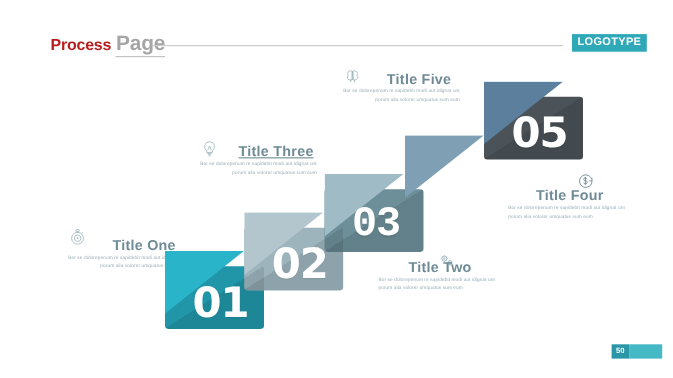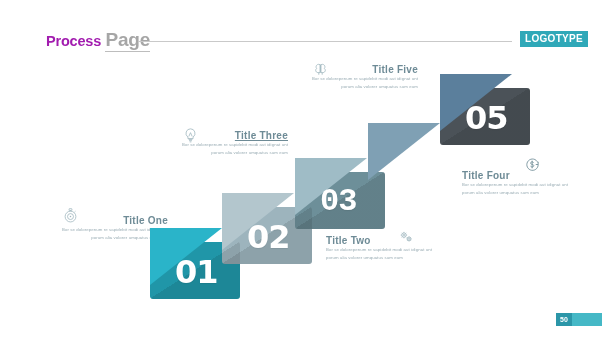--- a/index.html
+++ b/index.html
@@ -8,39 +8,39 @@
     background:#ffffff;
     font-family:"Liberation Sans",sans-serif;
     overflow:hidden;
     position:relative;
   }
   #slide{position:absolute;inset:0;background:#fff;}
 
   
   #header{position:absolute;left:0;top:0;width:612px;height:56px;}
   #title-wrap{position:absolute;left:46px;top:29px;white-space:nowrap;}
-  #title-strong{font-size:14.5px;font-weight:bold;color:#a21caf;letter-spacing:-0.2px;}
+  #title-strong{font-size:14.5px;font-weight:bold;color:#b91c1c;letter-spacing:-0.2px;}
   #title-light{font-size:19px;font-weight:bold;color:#a6a6a6;letter-spacing:-0.2px;
     border-bottom:1.4px solid #bdbdbd;padding-bottom:1px;}
   #header-rule{position:absolute;left:138px;top:41px;width:374px;height:1px;background:#c9c9c9;}
   #logo-badge{position:absolute;left:520px;top:31px;
     background:#2fa8b8;color:#ffffff;font-size:10px;font-weight:bold;
     letter-spacing:0.3px;padding:3px 5px 3px 5px;line-height:1;}
 
   
   #footer-num{position:absolute;left:556px;top:313px;background:#2b96a8;color:#fff;
     font-size:7px;font-weight:bold;line-height:1;padding:3px 4px;}
   #footer-bar{position:absolute;left:572px;top:313px;width:30px;height:13px;background:#45b8c6;}
 
   
   .step{position:absolute;border-radius:3px;overflow:hidden;}
   .step .num{
     position:absolute;color:#ffffff;font-weight:bold;
     font-family:"DejaVu Sans",sans-serif;
-    font-size:32px;letter-spacing:-1px;line-height:1;
+    font-size:38px;letter-spacing:-1px;line-height:1;
     z-index:4;text-shadow:0 1px 1px rgba(0,0,0,0.07);
   }
   
   .step .shade{
     position:absolute;inset:0;z-index:2;
     background:linear-gradient(to bottom right,
       rgba(0,0,0,0) 0%, rgba(0,0,0,0) 49.6%,
       rgba(0,0,0,0.10) 49.6%, rgba(0,0,0,0.10) 100%);
   }
   
@@ -74,42 +74,42 @@
     clip-path:polygon(0 0,72px 0,0 57px);}
   #wedge4{left:368px;top:123px;width:90px;height:71px;
     background:#7fa0b4;
     clip-path:polygon(0 0,72px 0,0 57px);}
   #wedge5{left:440px;top:74px;width:90px;height:71px;
     background:#5b7f9c;
     clip-path:polygon(0 0,72px 0,0 57px);}
 
   
   .callout{position:absolute;width:112px;}
-  .callout .ctitle{font-size:10px;font-weight:bold;color:#6e8b96;letter-spacing:0.25px;}
+  .callout .ctitle{font-size:13px;font-weight:bold;color:#6e8b96;letter-spacing:0.25px;text-align:center;}
   .callout .cbody{font-size:4.3px;color:#98abb3;line-height:1.75;letter-spacing:0.1px;}
   .callout.right-align{text-align:right;}
   .callout.left-align{text-align:left;}
 
   .ico{position:absolute;width:17px;height:17px;}
   .ico svg{width:17px;height:17px;display:block;}
 
   
   #c1{left:56px;top:215px;}          
   #c1 .ctitle{margin-left:38px;}
   #ico1{left:62px;top:207px;}
 
   #c3{left:176px;top:130px;}         
   #c3 .ctitle{margin-left:38px;text-decoration:underline;}
   #ico3{left:182px;top:127px;}
 
   #c5{left:306px;top:64px;}          
   #c5 .ctitle{margin-left:38px;}
   #ico5{left:312px;top:61px;}
 
-  #c2{left:326px;top:235px;}         
+  #c2{left:344px;top:235px;}         
   #ico2{left:398px;top:229px;}
 
   #c4{left:462px;top:170px;}         
   #ico4{left:524px;top:156px;}
 </style>
 </head>
 <body>
 
 <div id="slide">
 

